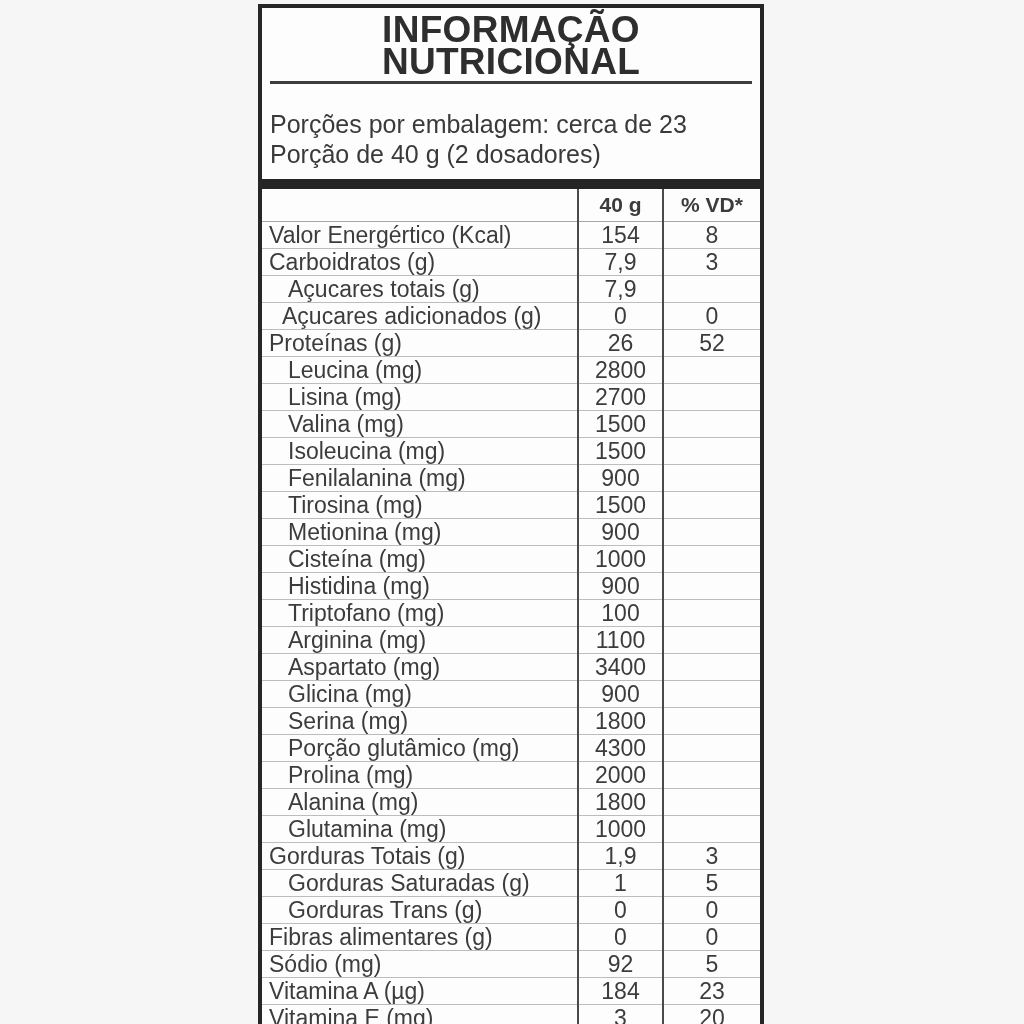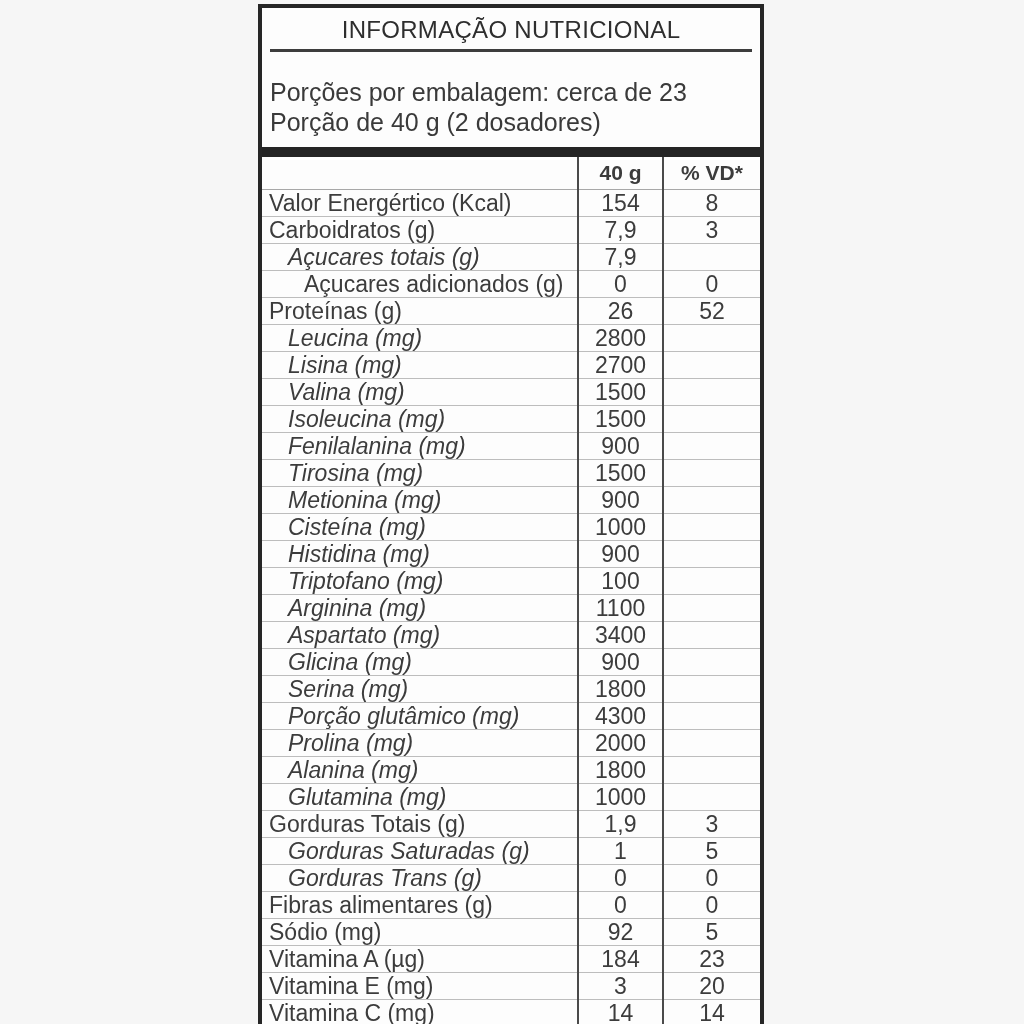--- a/index.html
+++ b/index.html
@@ -8,22 +8,22 @@
     background:#f6f6f6;
     font-family:"Liberation Sans", sans-serif;
   }
   .panel {
     position:absolute; left:258px; top:4px;
     width:506px; height:1060px;
     background:#fdfdfd;
     border:4px solid #262626;
   }
   .title {
-    text-align:center; font-weight:normal;
-    font-size:24px; line-height:32px; padding-top:6px;
+    text-align:center; font-weight:bold;
+    font-size:37px; line-height:32px; padding-top:6px;
     color:#2e2e2e; letter-spacing:0.3px;
   }
   .title-rule { height:3px; background:#3d3d3d; margin:3px 8px 0 8px; }
   .serving {
     font-size:25px; line-height:30px; color:#3a3a3a;
     padding-left:8px;
   }
   .serving-1 { margin-top:25px; }
   .serving-2 { }
   .thick-bar { height:10px; background:#242424; margin-top:10px; }
@@ -37,22 +37,22 @@
     padding:0; height:26.4px; line-height:26px;
     overflow:hidden; white-space:nowrap;
   }
   thead th {
     height:32px; line-height:32px;
     font-weight:bold; font-size:21px;
     border-bottom:1px solid #a8a8a8;
   }
   .label-cell { text-align:left; padding-left:7px;margin-top:36px; }
   .indent-0 { padding-left:7px; }
-  .indent-1 { padding-left:26px;font-style:italic; }
-  .indent-2 { padding-left:42px; }
+  .indent-1 { padding-left:26px; }
+  .indent-2 { padding-left:20px; }
   .num-cell {
     text-align:center;
     border-left:2px solid #4a4a4a;
   }
   tbody tr { border-bottom:1px solid #bdbdbd; }
 </style>
 </head>
 <body>
 
 <div class="panel">

